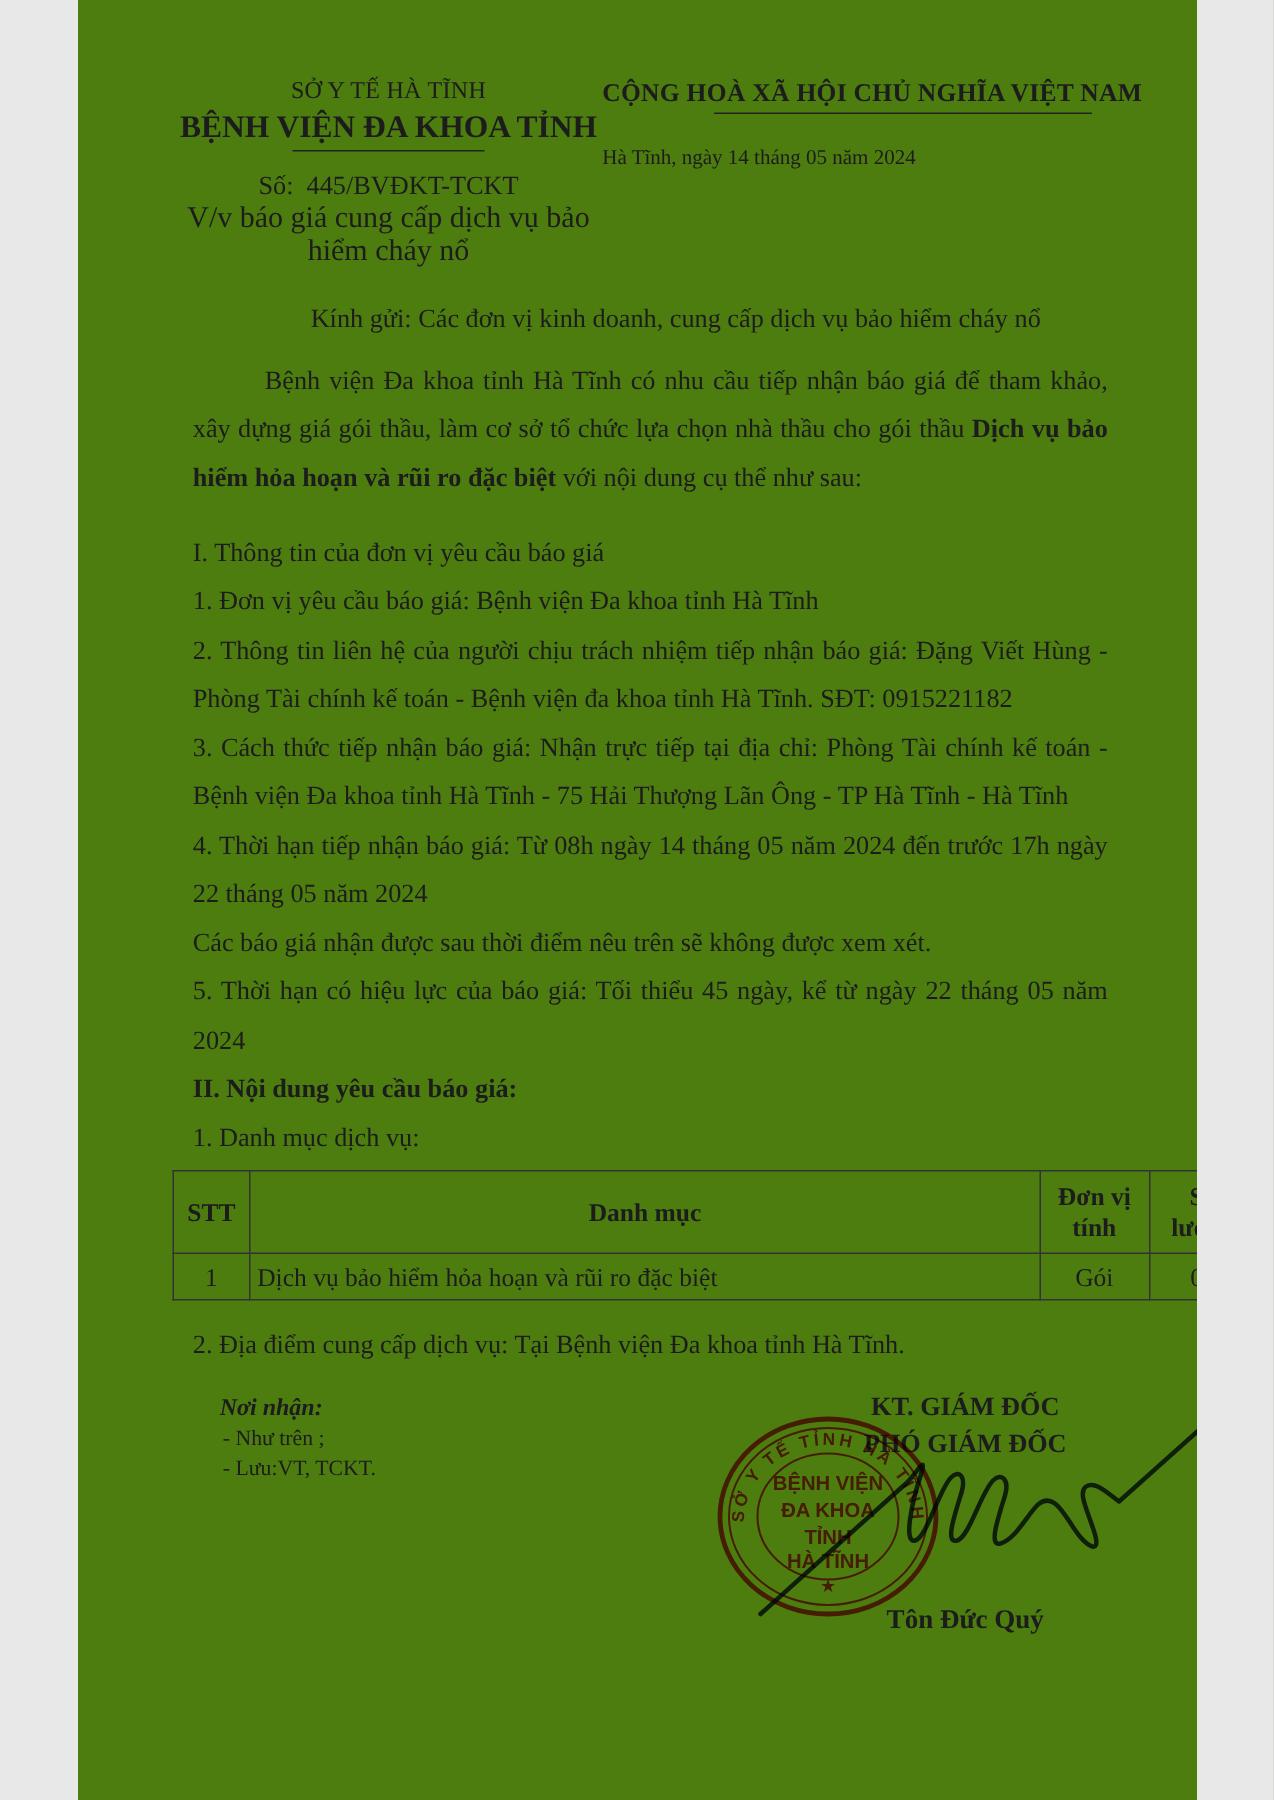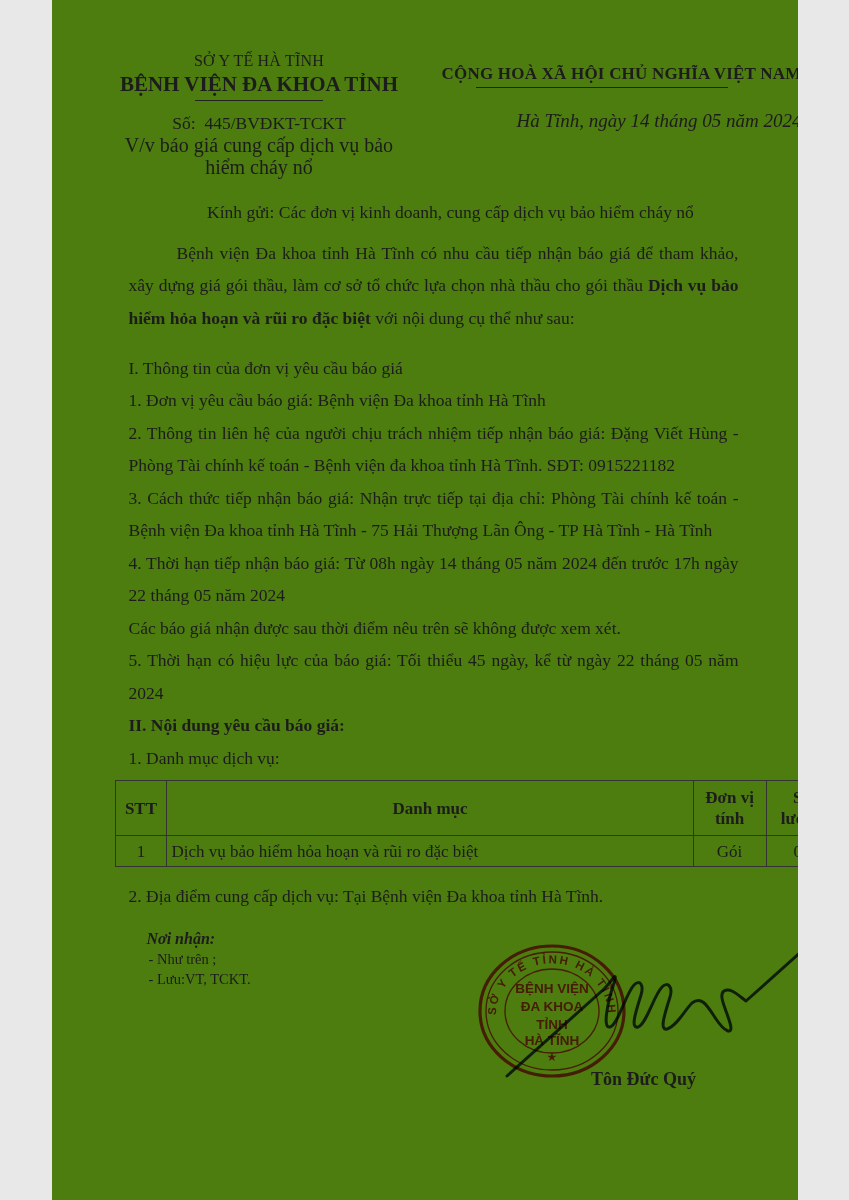--- a/index.html
+++ b/index.html
@@ -4,30 +4,30 @@
 <style>
   html,body{margin:0;padding:0;background:#e8e8e8;}
   .page{
     width:746px;height:1200px;background:#4d7c0f;position:relative;
     margin:0 auto;overflow:hidden;color:#1c1c1c;
     font-family:"Liberation Serif","DejaVu Serif",serif;
   }
   
   .hdr{position:relative;height:178px;}
   .hdr-left{position:absolute;left:60px;top:52px;width:295px;text-align:center;}
-  .hdr-right{position:absolute;left:350px;top:64px;width:400px;text-align:right;}
+  .hdr-right{position:absolute;left:350px;top:52px;width:400px;text-align:left;}
   .hl1{font-size:16px;letter-spacing:.2px;}
   .hl2{font-size:21px;font-weight:bold;margin-top:2px;}
   .rule-left{width:128px;border-bottom:1.6px solid #222;margin:3px auto 0;}
   .rule-right{width:252px;border-bottom:1.6px solid #222;margin:3px auto 0;}
   .hr1{font-size:17px;font-weight:bold;letter-spacing:.2px;}
   .hr2{font-size:18px;font-weight:bold;margin-top:3px;}
   .so-line{font-size:17.5px;margin-top:12px;white-space:pre;}
   .vv{font-size:20px;line-height:21px;margin-top:1px;}
-  .date-line{font-size:19px;font-style:italic;margin-top:22px;}
+  .date-line{font-size:14px;margin-top:22px;}
   
   .content{margin:0 59px 0 77px;font-size:17.5px;line-height:32.5px;}
   .kinh-gui{text-align:center;padding-left:34px;margin-top:18px;}
   .intro{text-align:justify;text-indent:48px;margin-top:8px;}
   .line{text-align:justify;}
   .bold{font-weight:bold;}
   .sec-title-bold{font-weight:bold;}
   
   table.svc{
     border-collapse:collapse;width:724px;margin:6px 0 0 -14px;
@@ -121,20 +121,24 @@
 
     <div class="line loc-line">2. Địa điểm cung cấp dịch vụ: Tại Bệnh viện Đa khoa tỉnh Hà Tĩnh.</div>
 
     <div class="footer">
       <div class="noi-nhan">
         <div class="nn-title">Nơi nhận:</div>
         <div class="nn-item">- Như trên ;</div>
         <div class="nn-item">- Lưu:VT, TCKT.</div>
       </div>
 
+      <div class="sign-titles">
+        <div>KT. GIÁM ĐỐC</div>
+        <div>PHÓ GIÁM ĐỐC</div>
+      </div>
 
       <svg class="stamp-svg" width="170" height="160" viewBox="0 0 170 160">
         <defs>
           <path id="ringPath" d="M 43 115 A 56 51 0 1 1 127 115" fill="none"></path>
         </defs>
         <g stroke="#e02b20" fill="none">
           <ellipse cx="85" cy="78" rx="72" ry="65" stroke-width="3.2"></ellipse>
           <ellipse cx="85" cy="78" rx="66" ry="59" stroke-width="1.3"></ellipse>
           <ellipse cx="85" cy="78" rx="47" ry="42" stroke-width="1.3"></ellipse>
         </g>

